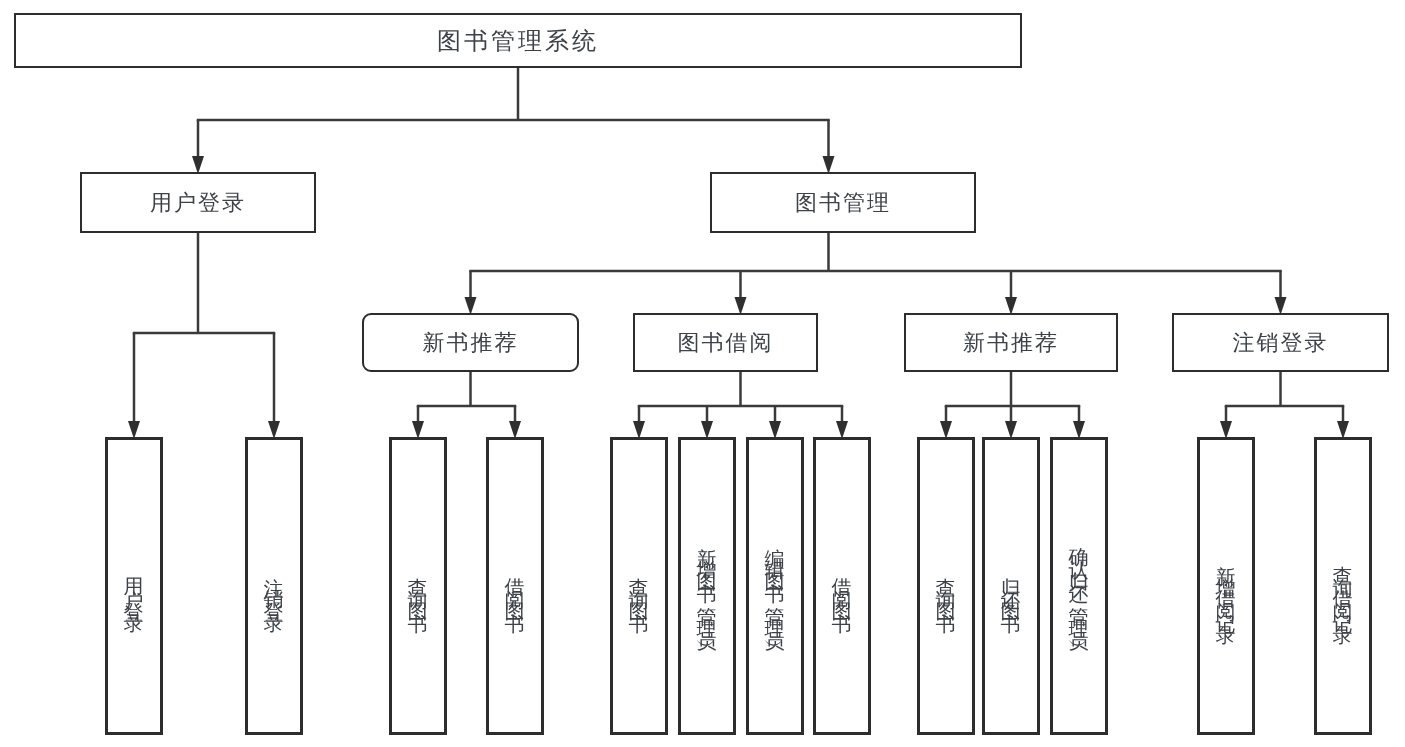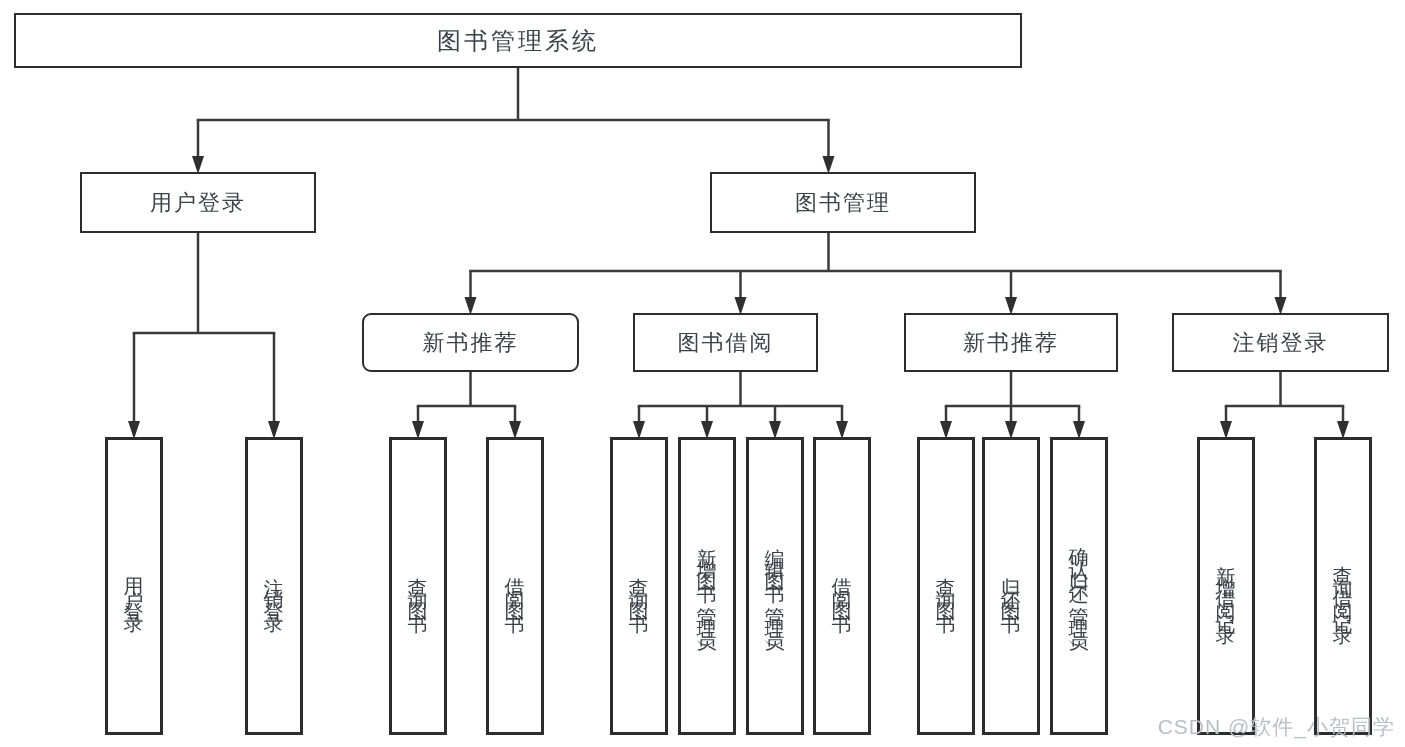--- a/index.html
+++ b/index.html
@@ -175,14 +175,13 @@
       <div class="node v" style="left: 1050px; top: 437px; width: 58px; height: 298px;">
         <span class="vtext">确认归还（管理员）</span>
       </div>
       <div class="node v" style="left: 1197px; top: 437px; width: 58px; height: 298px;">
         <span class="vtext">新增借阅记录</span>
       </div>
       <div class="node v" style="left: 1314px; top: 437px; width: 58px; height: 298px;">
         <span class="vtext">查询借阅记录</span>
       </div>
     </div>
-  <div class="watermark">CSDN @软件_小贺同学</div>
 </div>
 
 </body></html>

